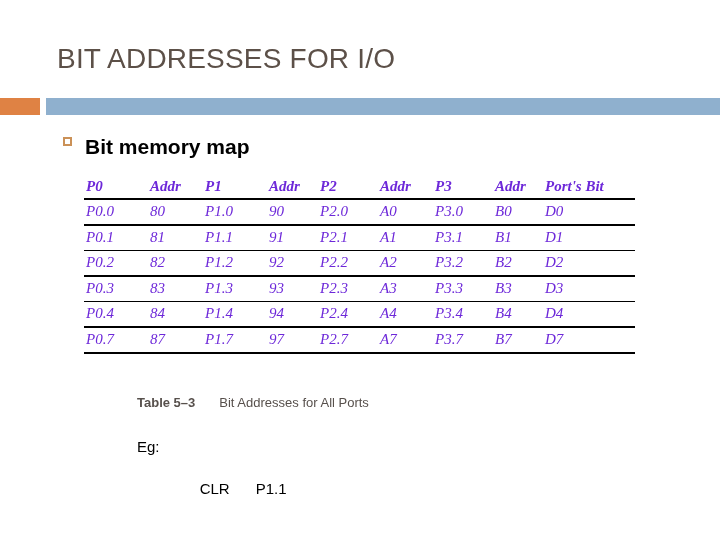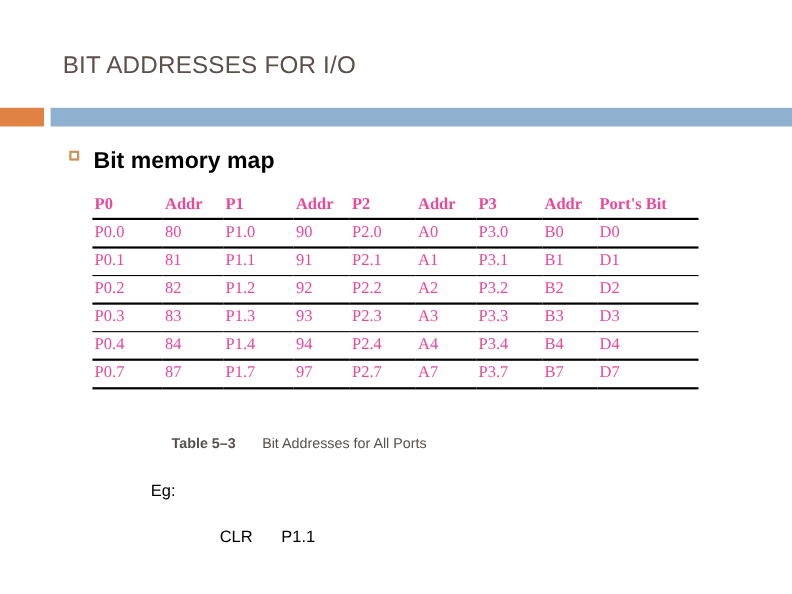--- a/index.html
+++ b/index.html
@@ -14,21 +14,21 @@
     font-family: "Liberation Sans", sans-serif;
     overflow: hidden;
     position: relative;
   }
 
   
   #slide-title {
     position: absolute;
     left: 57px;
     top: 41px;
-    font-size: 22px;
+    font-size: 28px;
     line-height: 36px;
     color: #5c5048;
     letter-spacing: 0.2px;
     white-space: nowrap;
     font-weight: 400;
   }
 
   
   #accent-bar {
     position: absolute;
@@ -84,22 +84,23 @@
     position: absolute;
     left: 84px;
     top: 175px;
     width: 551px;
   }
   table.bit-table {
     border-collapse: collapse;
     width: 551px;
     font-family: "Liberation Serif", serif;
     font-size: 15px;
-    color: #ec4899;
+    color: #6d28d9;
     table-layout: fixed;
+    font-style: italic;
   }
   table.bit-table th,
   table.bit-table td {
     text-align: left;
     padding: 1px 0 2px 2px;
     height: 21px;
     vertical-align: middle;
     white-space: nowrap;
   }
   table.bit-table th {
@@ -128,21 +129,20 @@
   .col-pb   { width: 92px; }
 
   
   #table-caption {
     position: absolute;
     left: 137px;
     top: 395px;
     font-size: 13px;
     color: #57504c;
     white-space: nowrap;
-    margin-left: 19px;
   }
   #table-caption .caption-label {
     font-weight: bold;
     margin-right: 24px;
   }
   #table-caption .caption-text {
     font-weight: normal;
   }
 
   

